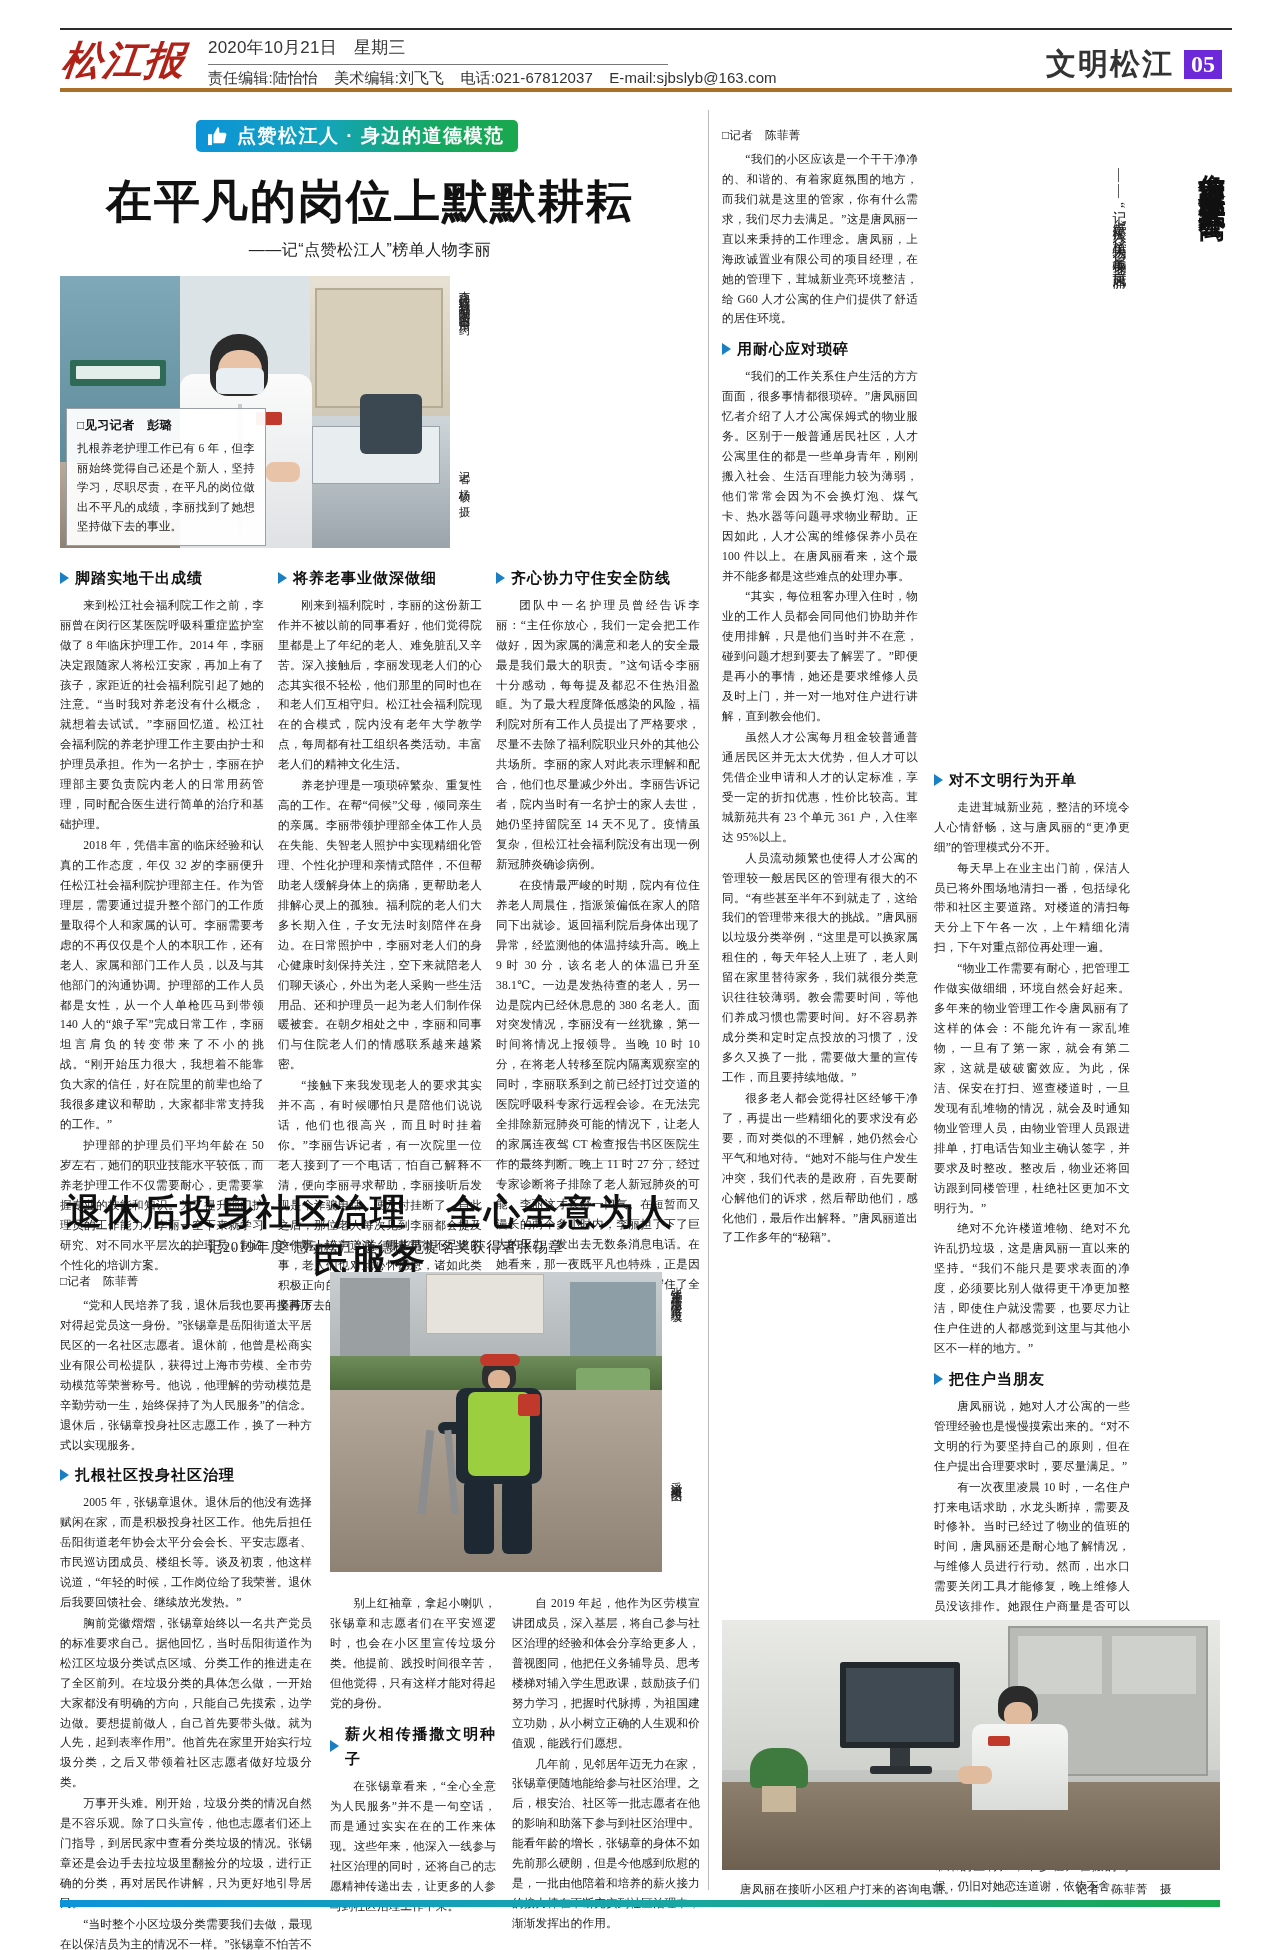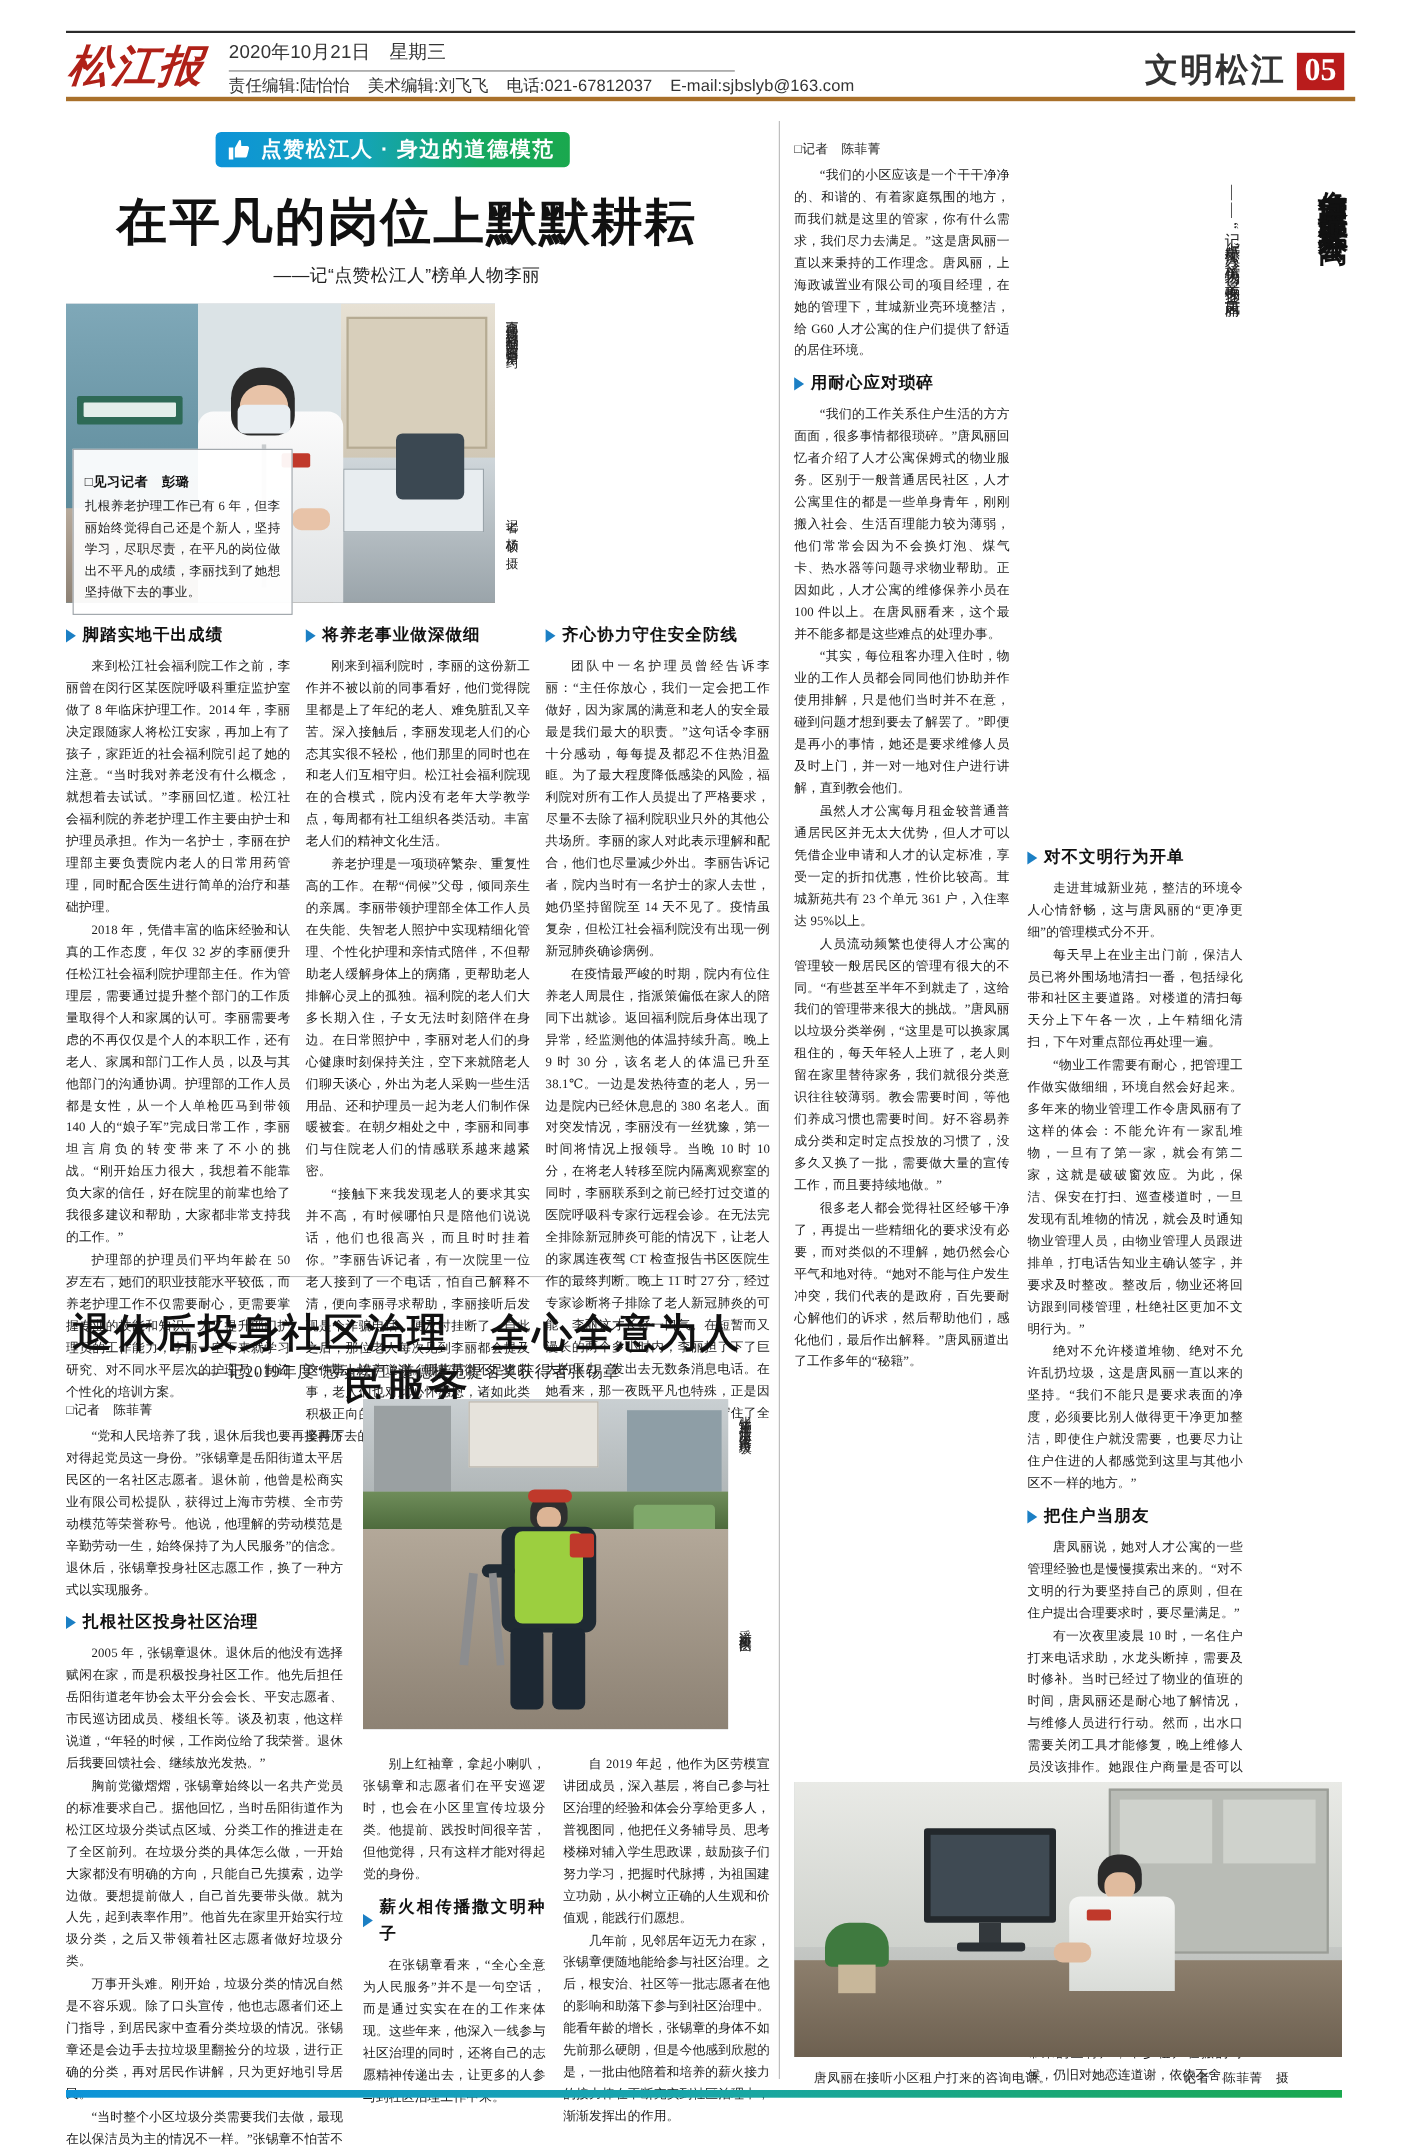--- a/index.html
+++ b/index.html
@@ -64,23 +64,23 @@
   .section-title-wrap {
     position: absolute; right: 10px; top: 16px;
     display: flex; align-items: center; gap: 10px;
   }
   .section-title {
     font-size: 30px; font-weight: bold; color: #333;
     font-family: "Liberation Serif", serif;
     letter-spacing: 2px;
   }
   .page-num {
-    background: #b91c1c; color: #fff;
-    font-family: "Liberation Serif", serif;
-    font-size: 29px; font-weight: bold;
+    background: #6d28d9; color: #fff;
+    font-family: "Liberation Serif", serif;
+    font-size: 24px; font-weight: bold;
     padding: 2px 7px 3px 7px; line-height: 1;
     letter-spacing: 0px;
   }
   .masthead-rule-bottom {
     position: absolute; left: 12px; top: 60px;
     width: 1172px; height: 4px; background: #a9702a;
   }
 
   .vrule {
     position: absolute; width: 1px; background: #b9b9b9;
@@ -145,21 +145,20 @@
   
   .notebox {
     position: absolute;
     background: rgba(255,255,255,.94);
     border: 1px solid #9aa0a6;
     padding: 8px 10px;
   }
   .notebox-title {
     font-size: 12px; font-weight: bold; color: #111; margin-bottom: 5px;
     letter-spacing: .5px;
-    margin-top: 13px;
   }
   .notebox-body {
     font-size: 11.5px; color: #222; line-height: 1.7; text-align: justify;
     letter-spacing: .2px;
   }
 
   
   .col {
     position: absolute;
     font-size: 11.6px;

